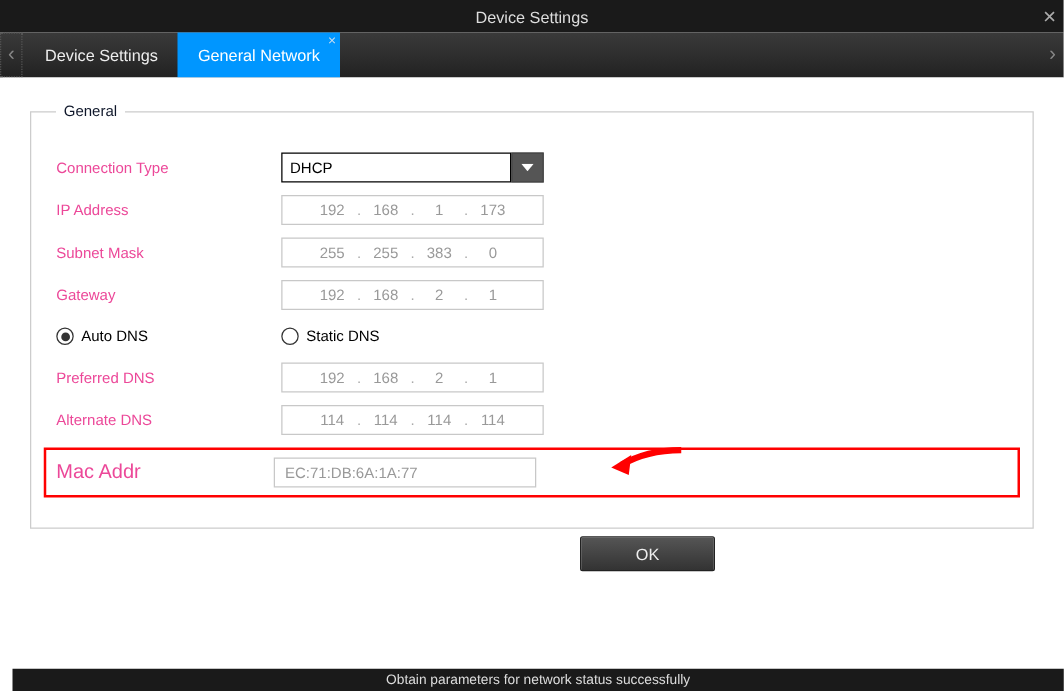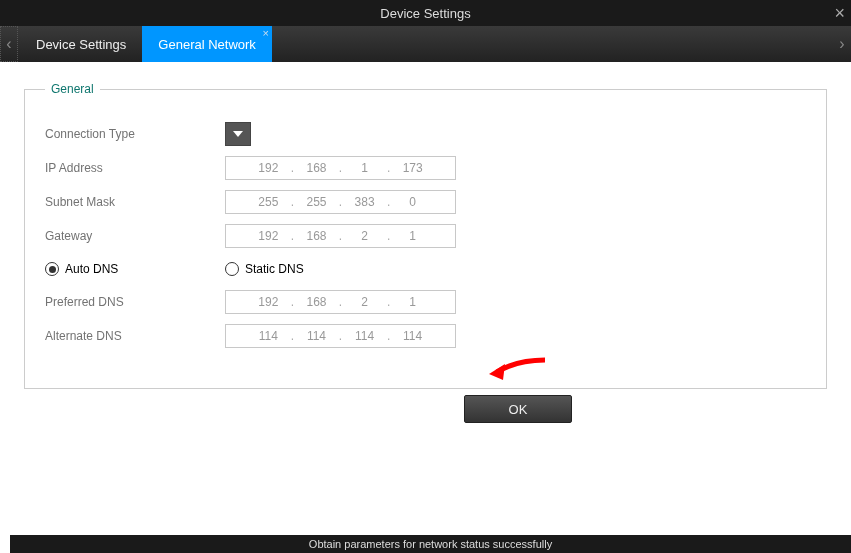--- a/index.html
+++ b/index.html
@@ -8,29 +8,29 @@
     .titlebar .close { position: absolute; right: 6px; top: 3px; color: #aaa; font-size: 18px; cursor: pointer; }
     .tabbar { height: 36px; background: linear-gradient(#3a3a3a, #222); display: flex; align-items: stretch; position: relative; padding: 0 20px; }
     .tab-arrow { width: 18px; display: flex; align-items: center; justify-content: center; color: #888; font-size: 16px; cursor: default; position: absolute; top: 0; bottom: 0; }
     .tab-arrow.left { left: 0; border: 1px dotted #555; }
     .tab-arrow.right { right: 0; }
     .tab { padding: 0 16px; display: flex; align-items: center; color: #eee; font-size: 13px; cursor: pointer; position: relative; }
     .tab.active { background: #0096ff; color: #fff; align-items: center; }
     .tab .tab-close { position: absolute; top: 1px; right: 3px; font-size: 11px; color: #cde; cursor: pointer; }
     .content { background: #fff; height: 475px; padding: 20px 24px 10px 24px; position: relative; }
     fieldset.general { border: 1px solid #ccc; padding: 16px 20px 30px 20px; position: relative; }
-    fieldset.general legend { font-size: 12px; color: #0f766e; padding: 0 6px; }
+    fieldset.general legend { font-size: 12px; color: #0f172a; padding: 0 6px; }
     .row { display: flex; align-items: center; margin: 10px 0; font-size: 12px; }
-    .label { width: 180px; color: #737373; }
+    .label { width: 180px; color: #ec4899; }
     .field { width: 210px; }
     .select-wrap { display: flex; width: 210px; }
     .select-box { flex: 1; border: 1px solid #000; height: 24px; padding: 0 6px; display: flex; align-items: center; font-size: 12px; background: #fff; }
     .select-btn { width: 26px; height: 24px; background: #555; display: flex; align-items: center; justify-content: center; border: 1px solid #444; cursor: pointer; }
     .select-btn svg { fill: #fff; }
-    .ip-box { width: 231px; height: 24px; border: 1px solid #c8c8c8; display: flex; align-items: center; padding: 0 24px; color: #999; background: #fff; }
+    .ip-box { width: 210px; height: 24px; border: 1px solid #c8c8c8; display: flex; align-items: center; padding: 0 24px; color: #999; background: #fff; }
     .ip-box span { flex: 1; text-align: center; font-size: 12px; }
     .ip-box .dot { flex: 0 0 auto; padding: 0 4px; color: #aaa; }
     .radio-row { display: flex; align-items: center; margin: 14px 0; font-size: 12px; }
     .radio-group { display: flex; align-items: center; cursor: pointer; text-align: center; }
     .radio-group .r { width: 14px; height: 14px; border: 1px solid #333; border-radius: 50%; margin-right: 6px; display: flex; align-items: center; justify-content: center; }
     .radio-group .r.checked::after { content: ""; width: 7px; height: 7px; background: #333; border-radius: 50%; }
     .text-box { width: 210px; height: 24px; border: 1px solid #c8c8c8; padding: 0 8px; display: flex; align-items: center; color: #999; font-size: 12px; background: #fff; }
     .highlight { border: 2px solid #ff0000; padding: 6px 8px; margin: 4px -10px -6px -10px; display: flex; align-items: center; }
     .highlight .label { width: 174px; }
     .arrow-annotation { position: absolute; left: 462px; top: 260px; }
@@ -61,20 +61,21 @@
     </div>
 </div>
 
 <div class="content">
   <fieldset class="general">
     <legend>General</legend>
 
     <div class="row">
       <div class="label">Connection Type</div>
       <div class="select-wrap field">
+        <div class="select-box">DHCP</div>
         <div class="select-btn">
           <svg width="10" height="6" viewBox="0 0 10 6">
               <polygon points="0,0 10,0 5,6"></polygon>
             </svg>
         </div>
       </div>
     </div>
 
     <div class="row">
       <div class="label">IP Address</div>
@@ -145,20 +146,26 @@
         <span>114</span>
           <span class="dot">.</span>
         <span>114</span>
           <span class="dot">.</span>
         <span>114</span>
           <span class="dot">.</span>
         <span>114</span>
       </div>
     </div>
 
+    <div class="highlight">
+      <div class="label">Mac Addr</div>
+      <div class="text-box">
+        <span>EC:71:DB:6A:1A:77</span>
+      </div>
+    </div>
 
     <svg class="arrow-annotation" width="60" height="28" viewBox="0 0 60 28">
       <path d="M58,4 Q30,4 10,16" stroke="#ff0000" stroke-width="5" fill="none"></path>
       <polygon points="2,18 18,8 16,24" fill="#ff0000"></polygon>
     </svg>
   </fieldset>
 
   <div class="ok-btn">
     <span>OK</span>
   </div>

